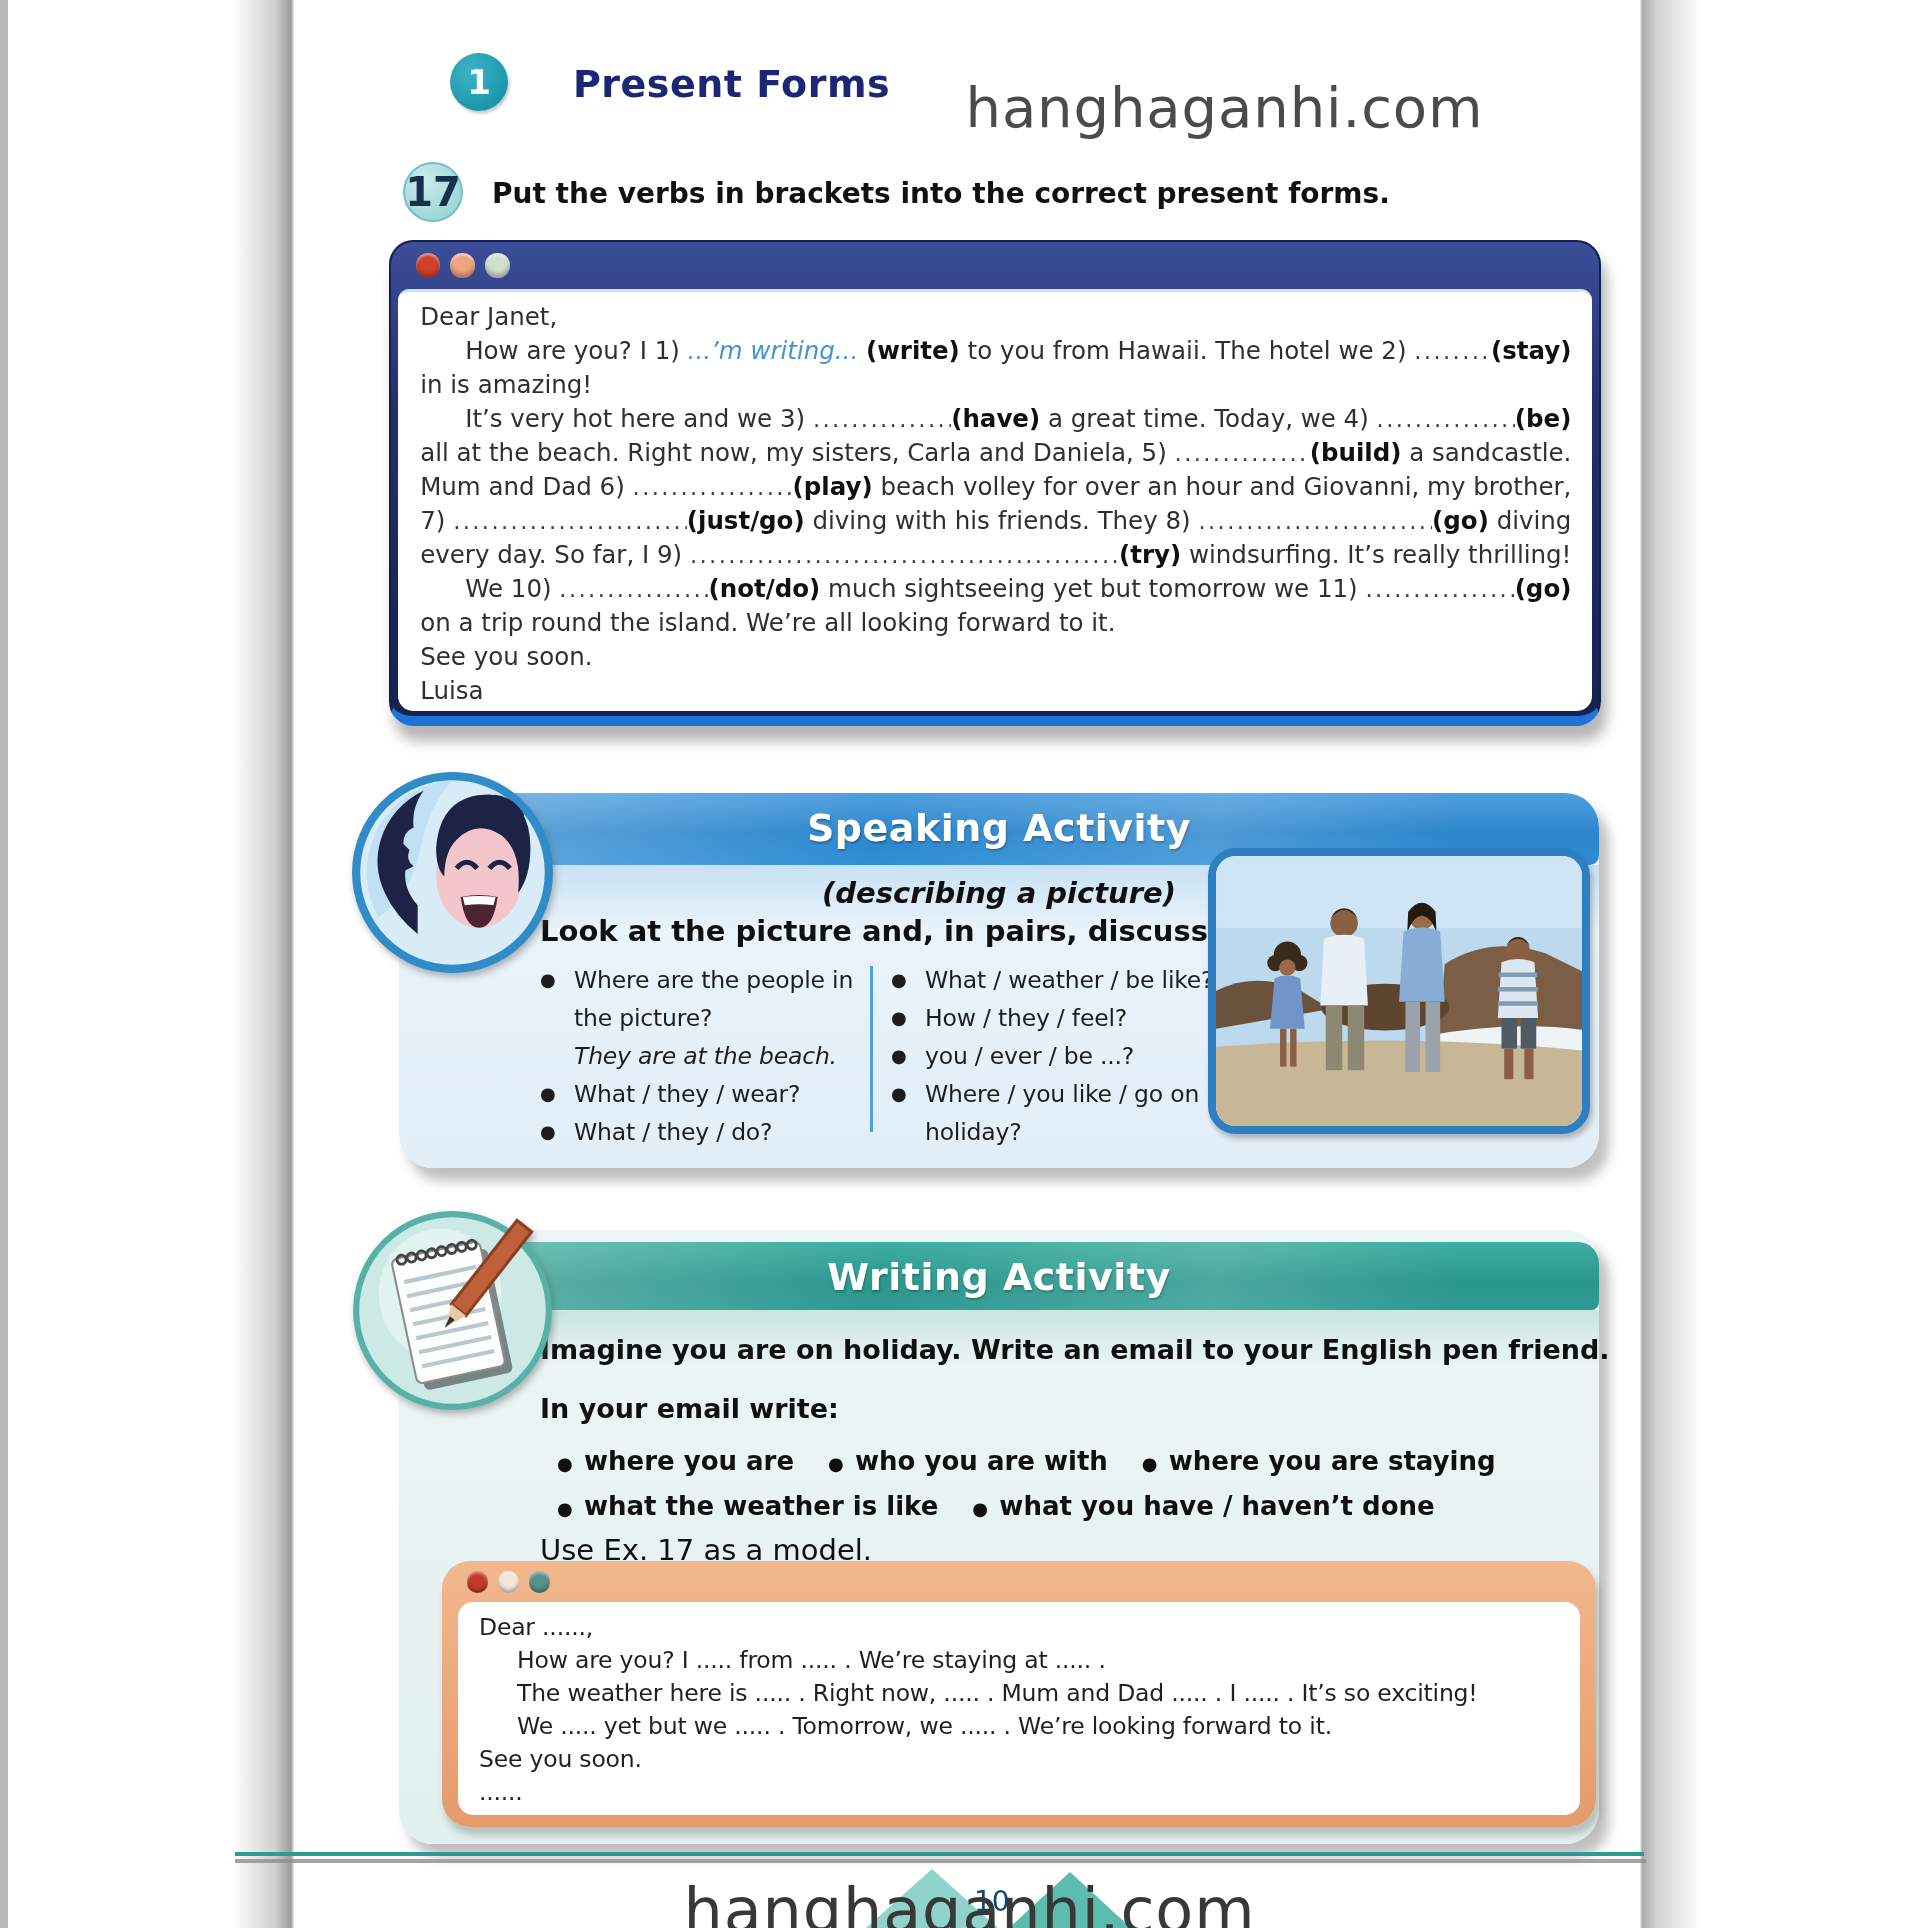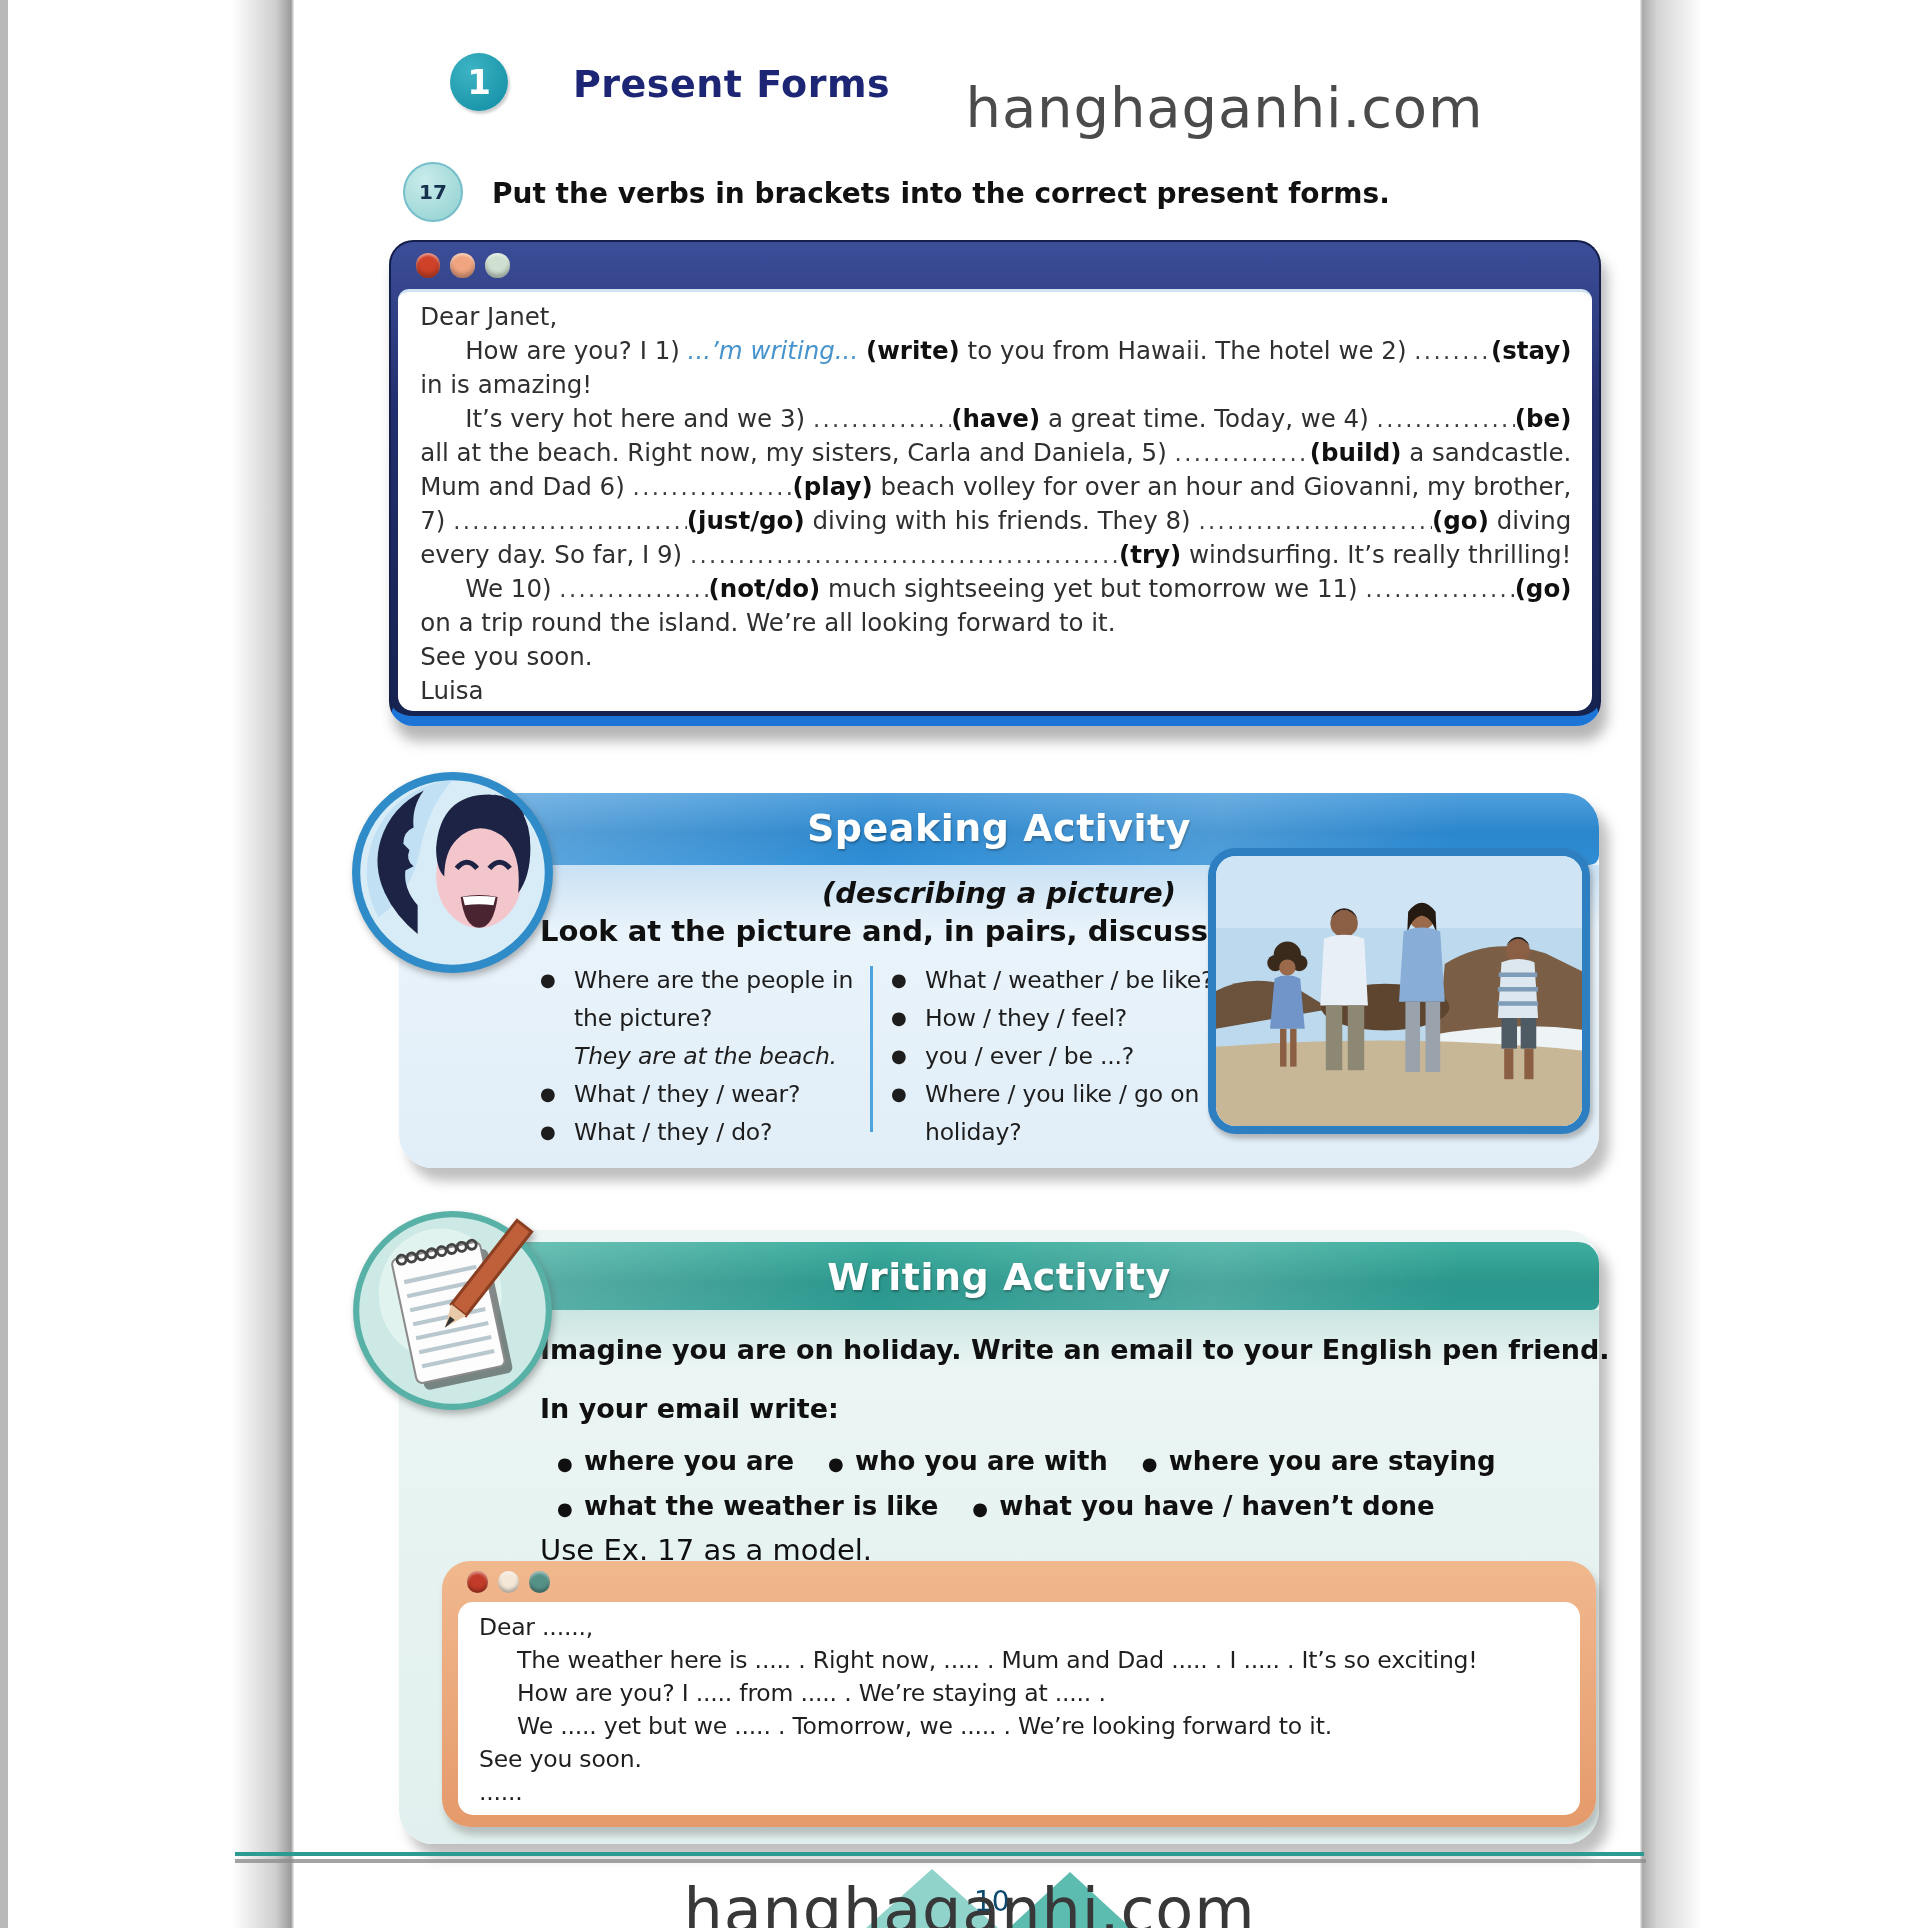--- a/index.html
+++ b/index.html
@@ -17,21 +17,21 @@
   .unit-badge{position:absolute;left:450px;top:53px;width:58px;height:58px;border-radius:50%;
     background:radial-gradient(circle at 35% 30%,#3db4c4,#0f8ba2);color:#fff;font-size:34px;font-weight:bold;
     display:flex;align-items:center;justify-content:center;box-shadow:1.9px 2.8px 2.8px rgba(0,0,0,.2);}
   .unit-title{position:absolute;left:573px;top:62px;font-size:38px;font-weight:bold;color:#1c2674;letter-spacing:0.5px;}
   .wm{position:absolute;color:#4b4b4b;font-weight:400;z-index:60;white-space:nowrap;}
   .wm-top{left:942px;top:75px;width:565px;text-align:center;font-size:56px;letter-spacing:0.9px;}
   .wm-bottom{left:527px;top:1874px;width:885px;text-align:center;font-size:62px;color:#383838;letter-spacing:0.9px;z-index:60;}
 
   .ex-badge{position:absolute;left:403px;top:162px;width:60px;height:60px;border-radius:50%;
     background:radial-gradient(circle at 35% 30%,#c9eceb,#8ed0cf);border:2.8px solid #76bfca;color:#16304e;
-    font-size:20px;font-weight:bold;display:flex;align-items:center;justify-content:center;}
+    font-size:40px;font-weight:bold;display:flex;align-items:center;justify-content:center;}
   .ex-instruction{position:absolute;left:492px;top:177px;width:1055px;font-size:28px;font-weight:bold;color:#111;}
 
   
   .email-win{position:absolute;left:389px;top:240px;width:1212px;height:486px;border-radius:24.5px;
     background:linear-gradient(180deg,#3c4e99 0%,#222f6e 35%,#16224f 100%);
     border:2.8px solid #141f4c;border-bottom:10.4px solid #1b74d6;
     box-shadow:5.6px 15px 13px rgba(90,90,90,.45);}
   .lights{position:absolute;left:24.5px;top:11.3px;display:flex;}
   .lt{display:inline-block;width:24.5px;height:24.5px;border-radius:50%;margin-right:10.4px;
     box-shadow:inset 0 -3.8px 4.7px rgba(0,0,0,.28),inset 0 1.9px 2.8px rgba(255,255,255,.55);}
@@ -337,22 +337,22 @@
     <div class="write-model">Use Ex. 17 as a model.</div>
 
     <div class="tmpl-win">
       <div class="lights2">
         <span class="lt2 red"></span>
         <span class="lt2 cream"></span>
         <span class="lt2 teal"></span>
       </div>
       <div class="tmpl-body">
           <div class="t-line">Dear ......,</div>
+          <div class="t-line ind">How are you? I ..... from ..... . We’re staying at ..... .</div>
           <div class="t-line ind">The weather here is ..... . Right now, ..... . Mum and Dad ..... . I ..... . It’s so exciting!</div>
-          <div class="t-line ind">How are you? I ..... from ..... . We’re staying at ..... .</div>
           <div class="t-line ind">We ..... yet but we ..... . Tomorrow, we ..... . We’re looking forward to it.</div>
           <div class="t-line">See you soon.</div>
           <div class="t-line">......</div>
         </div>
     </div>
   </div>
 
   <div class="round-icon write-icon">
     <svg viewBox="0 0 100 100">
       <circle cx="50" cy="50" r="47" fill="#cde9e5" stroke="#57b1a6" stroke-width="3"></circle>

